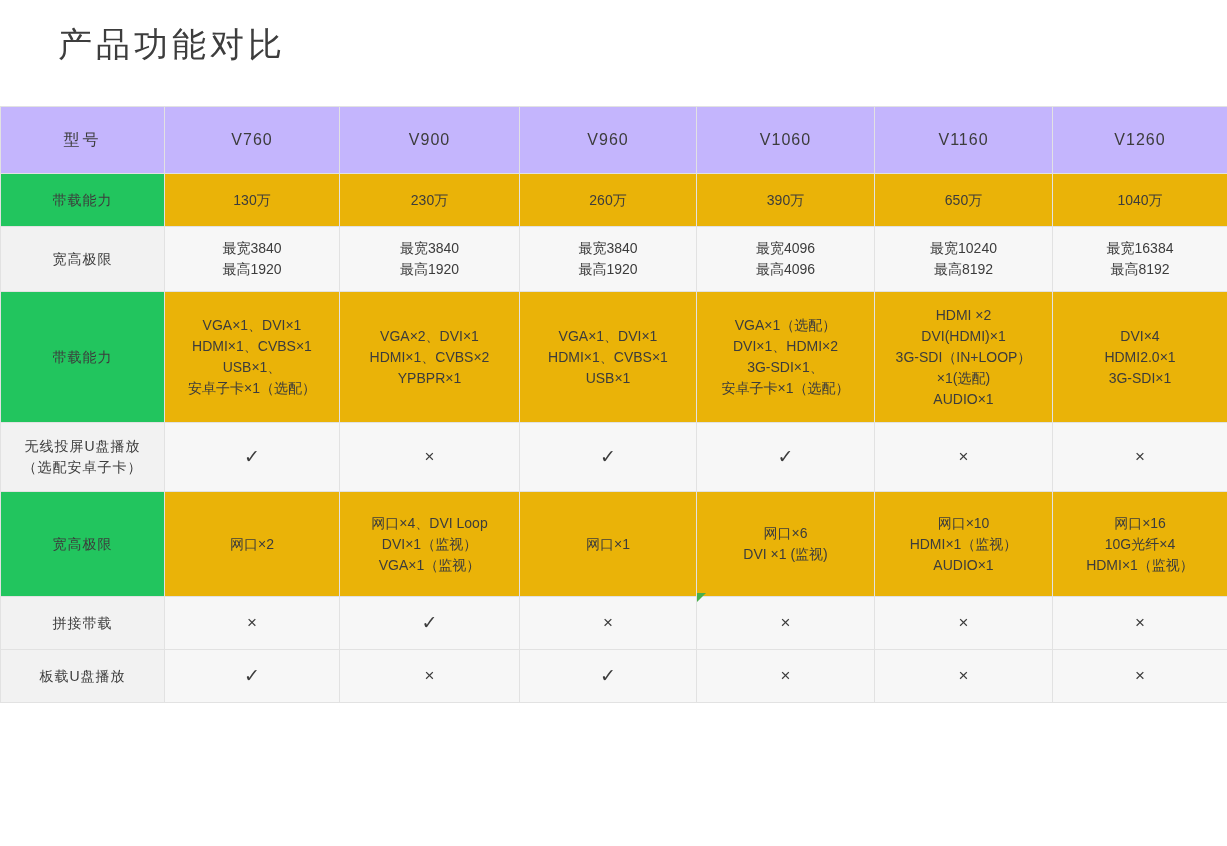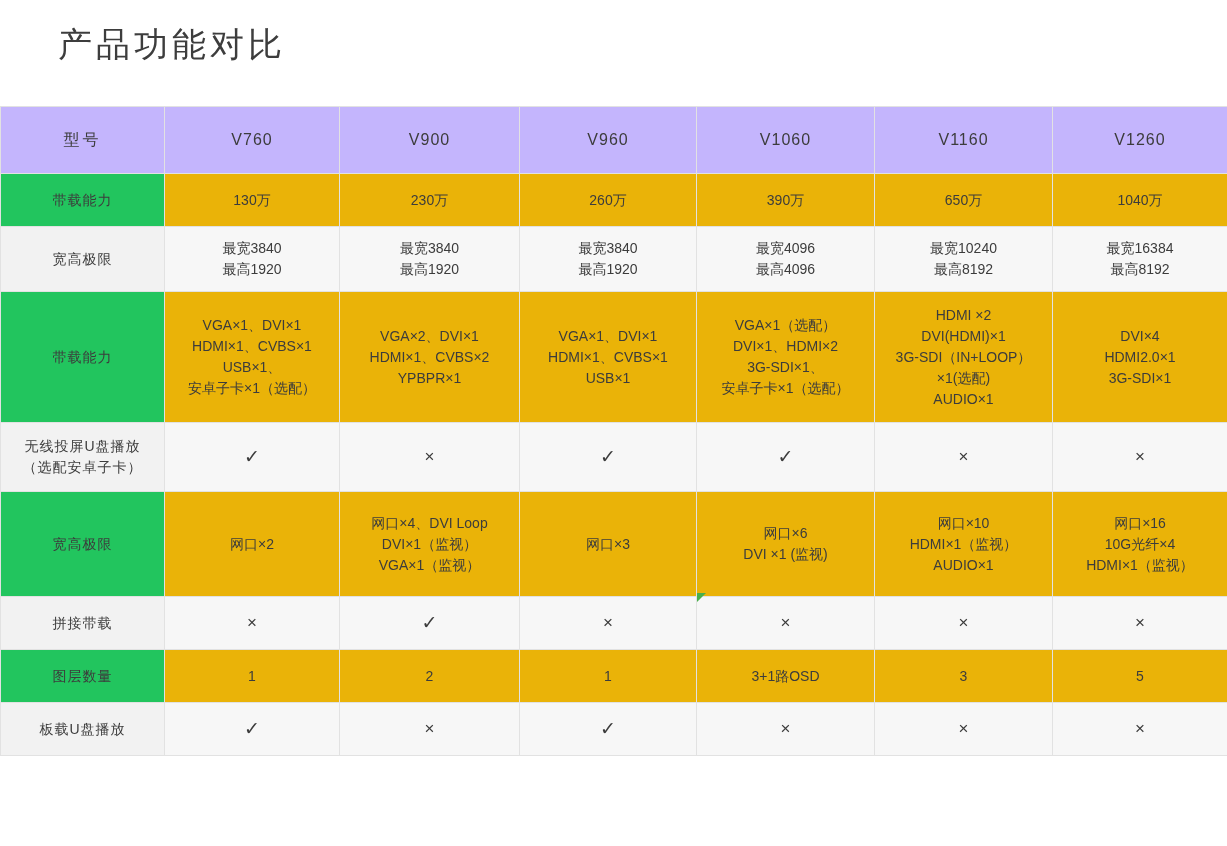--- a/index.html
+++ b/index.html
@@ -205,50 +205,41 @@
         <td class="cell mark-cross">×</td>
         <td class="cell mark-cross">×</td>
       </tr>
 
       <tr class="r-output">
         <td class="rowhead">宽高极限</td>
         <td class="cell multiline">网口×2</td>
         <td class="cell multiline">网口×4、DVI Loop
 DVI×1（监视）
 VGA×1（监视）</td>
-        <td class="cell multiline">网口×3</td>
+        <td class="cell multiline">网口×1</td>
         <td class="cell multiline">网口×6
 DVI ×1 (监视)</td>
         <td class="cell multiline">网口×10
 HDMI×1（监视）
 AUDIO×1</td>
         <td class="cell multiline">网口×16
 10G光纤×4
 HDMI×1（监视）</td>
       </tr>
 
       <tr class="alt r-short">
         <td class="rowhead">拼接带载</td>
         <td class="cell mark-cross">×</td>
         <td class="cell mark-check">✓</td>
         <td class="cell mark-cross">×</td>
         <td class="cell mark-cross">×</td>
         <td class="cell mark-cross">×</td>
         <td class="cell mark-cross">×</td>
       </tr>
 
-      <tr class="r-short">
-        <td class="rowhead">图层数量</td>
-        <td class="cell">1</td>
-        <td class="cell">2</td>
-        <td class="cell">1</td>
-        <td class="cell">3+1路OSD</td>
-        <td class="cell">3</td>
-        <td class="cell">5</td>
-      </tr>
 
 
 
       <tr class="alt r-short">
         <td class="rowhead">板载U盘播放</td>
         <td class="cell mark-check">✓</td>
         <td class="cell mark-cross">×</td>
         <td class="cell mark-check">✓</td>
         <td class="cell mark-cross">×</td>
         <td class="cell mark-cross">×</td>

